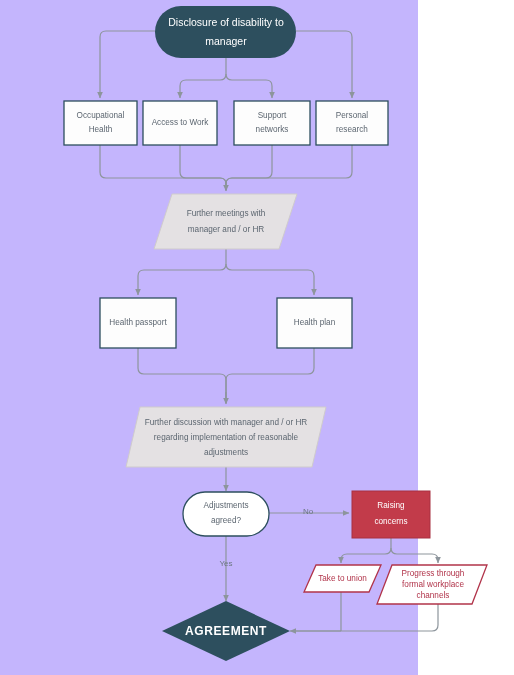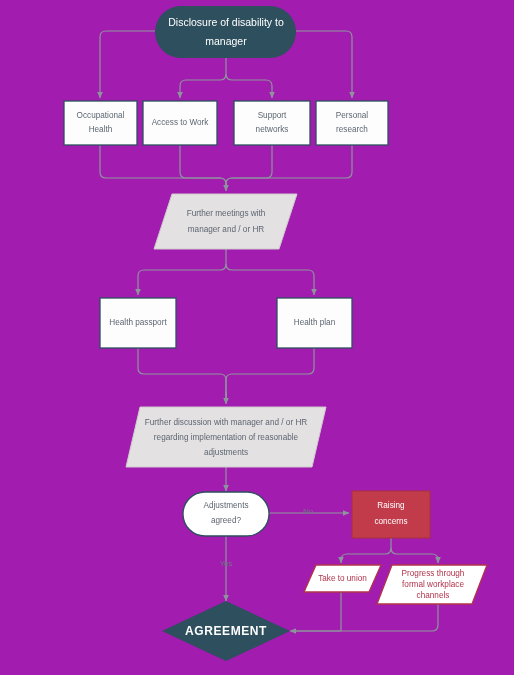--- a/index.html
+++ b/index.html
@@ -9,23 +9,23 @@
     background: #ffffff;
   }
   body {
     width: 514px;
     height: 675px;
     overflow: hidden;
     font-family: "Liberation Sans", sans-serif;
   }
   #flow-root {
     position: relative;
-    width: 514px;
+    width: 418px;
     height: 675px;
-    background: #a21caf;
+    background: #c4b5fd;
   }
   svg.flow {
     display: block;
     width: 514px;
     height: 675px;
   }
   .node-text {
     font-family: "Liberation Sans", sans-serif;
     text-anchor: middle;
     dominant-baseline: middle;

